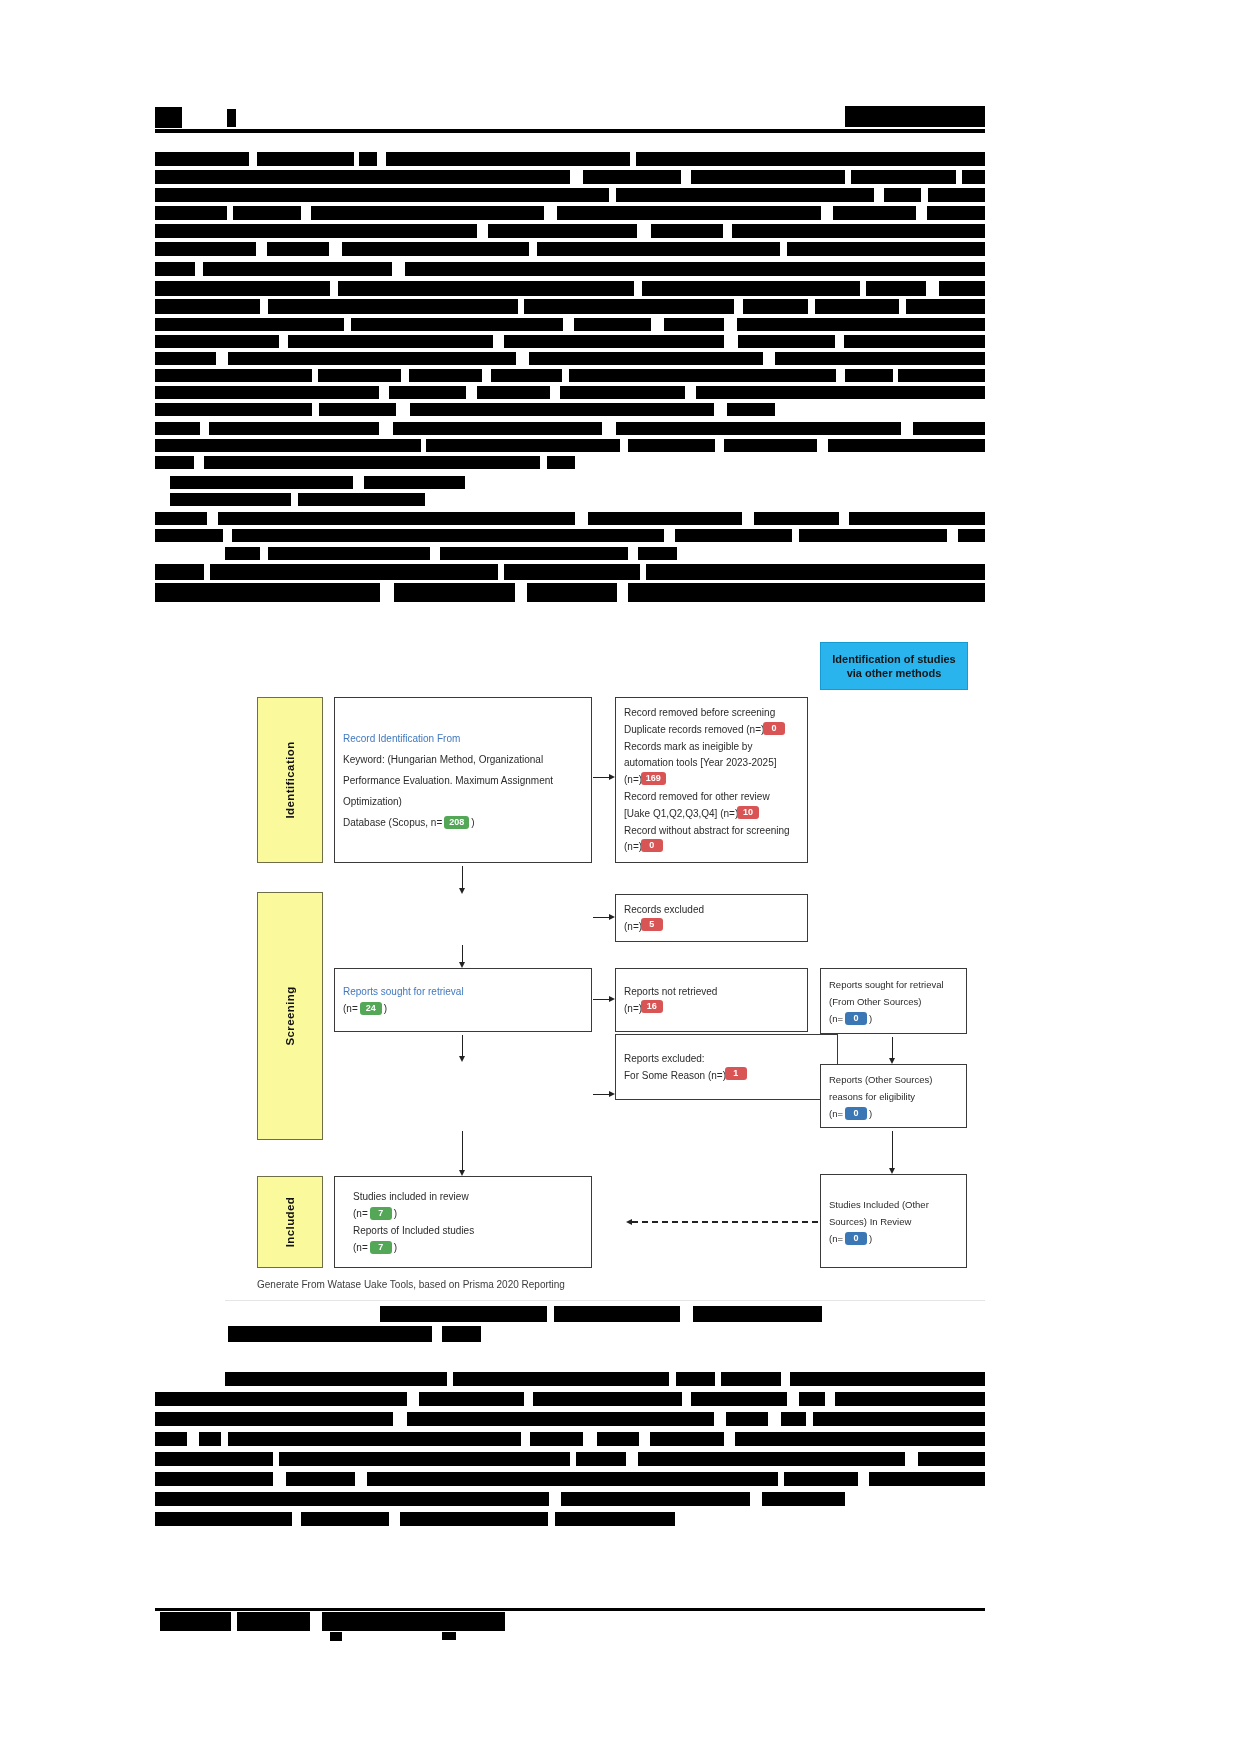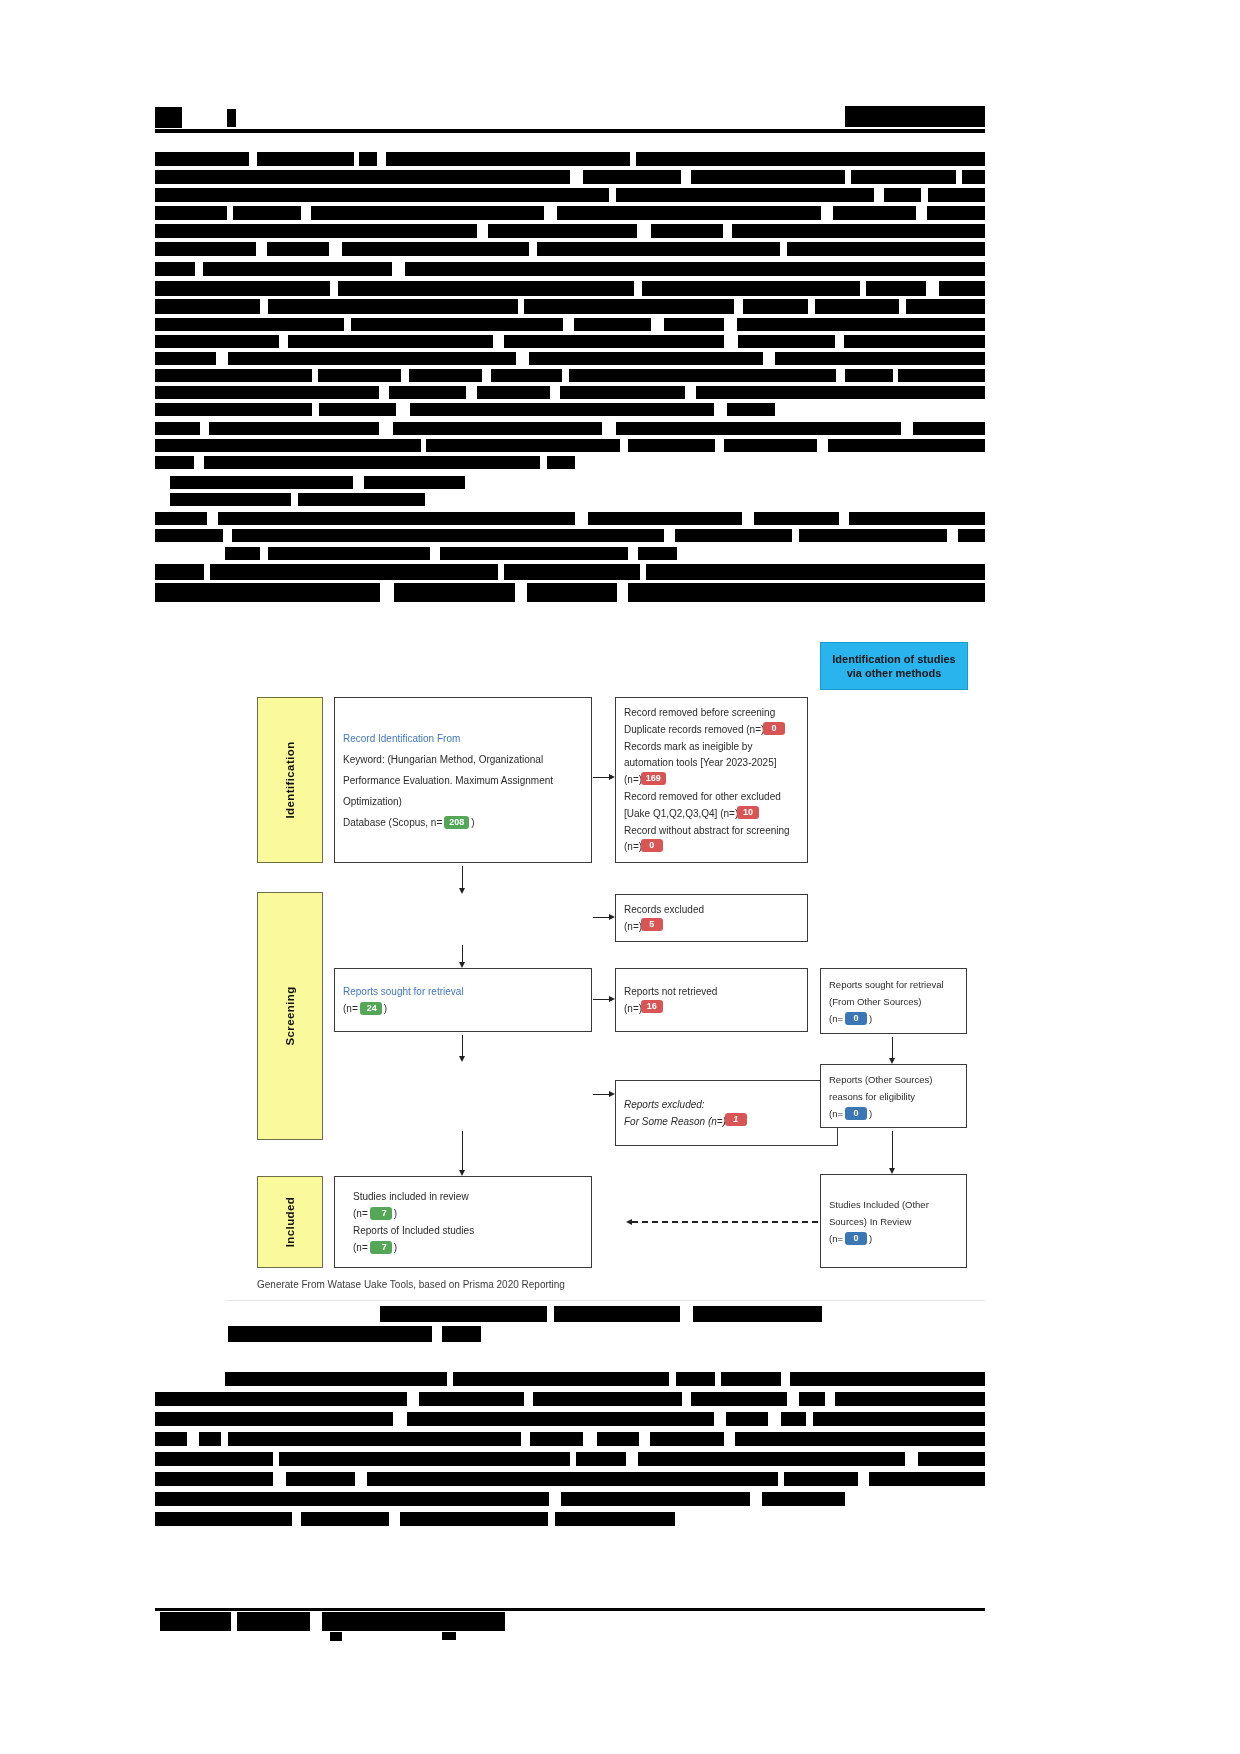--- a/index.html
+++ b/index.html
@@ -34,34 +34,34 @@
   
   .box{position:absolute;background:#fff;border:1.5px solid #3a3a3a;box-sizing:border-box;
        font-size:10px;color:#2b2b2b;padding:6px 8px;display:flex;flex-direction:column;
        justify-content:center;}
   .box .ln{line-height:17px;white-space:nowrap;}
   .box.lh21 .ln{line-height:21px;}
   .box.small{font-size:9.5px;}
   .link{color:var(--link_blue);}
   .badge{display:inline-block;min-width:12px;padding:1px 5px 2px;border-radius:3px;color:#fff;
          font-size:9px;font-weight:bold;text-align:center;line-height:10px;margin:0 2px;vertical-align:1px;}
-  .badge.green{background:var(--badge_green);text-align:right;}
+  .badge.green{background:var(--badge_green);}
   .badge.red{background:var(--badge_red);}
   .badge.blue{background:var(--badge_blue);}
 
   #b0{left:334px;top:697px;width:258px;height:166px;}
   #b1{left:615px;top:697px;width:193px;height:166px;justify-content:flex-start;padding-top:7px;}
   #b1 .ln{line-height:16.8px;}
   #b2{left:334px;top:894px;width:258px;height:48px;}
   #b3{left:615px;top:894px;width:193px;height:48px;}
   #b4{left:334px;top:968px;width:258px;height:64px;}
   #b5{left:615px;top:968px;width:193px;height:64px;}
   #b6{left:820px;top:968px;width:147px;height:66px;}
   #b7{left:334px;top:1062px;width:258px;height:66px;}
-  #b8{left:615px;top:1080px;width:223px;height:66px;font-style:italic;}
+  #b8{left:615px;top:1034px;width:223px;height:66px;}
   #b9{left:820px;top:1064px;width:147px;height:64px;}
   #b10{left:334px;top:1176px;width:258px;height:92px;padding-left:18px;}
   #b11{left:820px;top:1174px;width:147px;height:94px;}
 
   
   .ar-h{position:absolute;height:0;border-top:1.5px solid #222;}
   .ar-h::after{content:'';position:absolute;right:-6px;top:-4px;width:0;height:0;
                border-left:6px solid #222;border-top:3.5px solid transparent;border-bottom:3.5px solid transparent;}
   .ar-v{position:absolute;width:0;border-left:1.5px solid #222;}
   .ar-v::after{content:'';position:absolute;left:-4px;bottom:-5px;width:0;height:0;
@@ -275,21 +275,21 @@
       <div class="ln"><span>Performance Evaluation. Maximum Assignment</span></div>
       <div class="ln"><span>Optimization)</span></div>
       <div class="ln"><span>Database (Scopus, n=</span><span class="badge green">208</span><span>)</span></div>
     </div>
   <div class="box" id="b1">
       <div class="ln"><span>Record removed before screening</span></div>
       <div class="ln"><span>Duplicate records removed (n=</span><span class="badge red">0</span><span>)</span></div>
       <div class="ln"><span>Records mark as ineigible by</span></div>
       <div class="ln"><span>automation tools [Year 2023-2025]</span></div>
       <div class="ln"><span>(n=</span><span class="badge red">169</span><span>)</span></div>
-      <div class="ln"><span>Record removed for other excluded</span></div>
+      <div class="ln"><span>Record removed for other review</span></div>
       <div class="ln"><span>[Uake Q1,Q2,Q3,Q4] (n=</span><span class="badge red">10</span><span>)</span></div>
       <div class="ln"><span>Record without abstract for screening</span></div>
       <div class="ln"><span>(n=</span><span class="badge red">0</span><span>)</span></div>
     </div>
   <div class="box" id="b3">
       <div class="ln"><span>Records excluded</span></div>
       <div class="ln"><span>(n=</span><span class="badge red">5</span><span>)</span></div>
     </div>
   <div class="box" id="b4">
       <div class="ln"><span class="link">Reports sought for retrieval</span></div>

